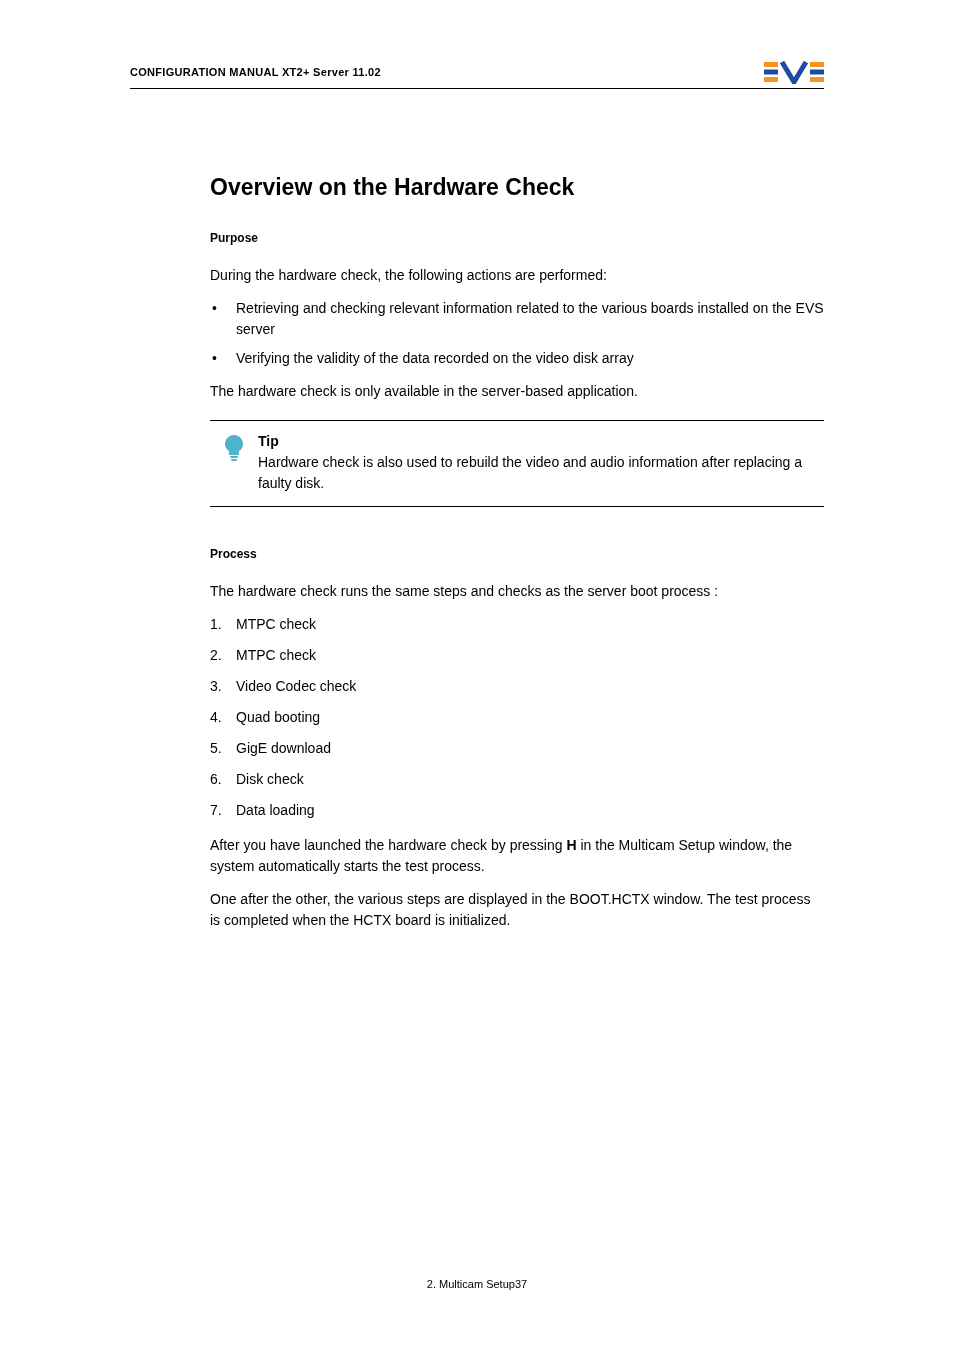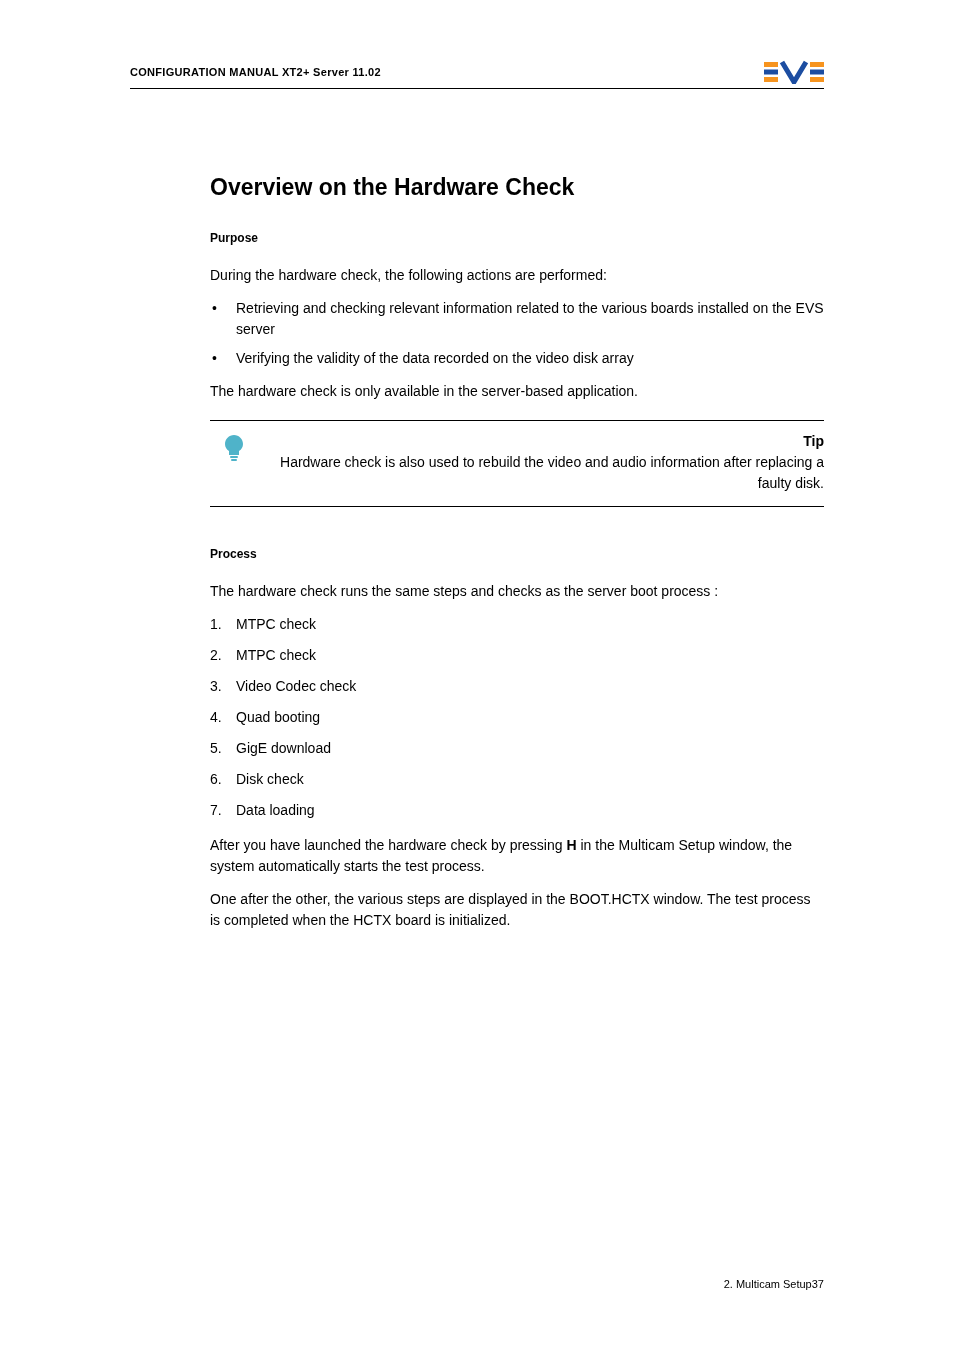--- a/index.html
+++ b/index.html
@@ -83,21 +83,20 @@
   }
   .bullet-text {
     flex: 1;
   }
   .tip-box {
     border-top: 1.5px solid #000;
     border-bottom: 1.5px solid #000;
     padding: 10px 0 12px 0;
     margin: 18px 0 40px 0;
     display: flex;
-    text-align: right;
   }
   .tip-icon {
     width: 48px;
     flex-shrink: 0;
     display: flex;
     justify-content: center;
     padding-top: 2px;
   }
   .tip-content {
     flex: 1;
@@ -127,21 +126,21 @@
   .mono {
     font-family: "Courier New", Courier, monospace;
   }
   .bold { font-weight: bold; }
   .footer {
     position: absolute;
     bottom: 60px;
     left: 130px;
     right: 130px;
     display: flex;
-    justify-content: flex-end;
+    justify-content: center;
     font-size: 11px;
   }
   .section-gap { margin-top: 19px; }
 </style>
 </head>
 <body>
 
 <div class="page">
   <div class="header">
     <div class="header-title">CONFIGURATION MANUAL  XT2+ Server 11.02</div>

